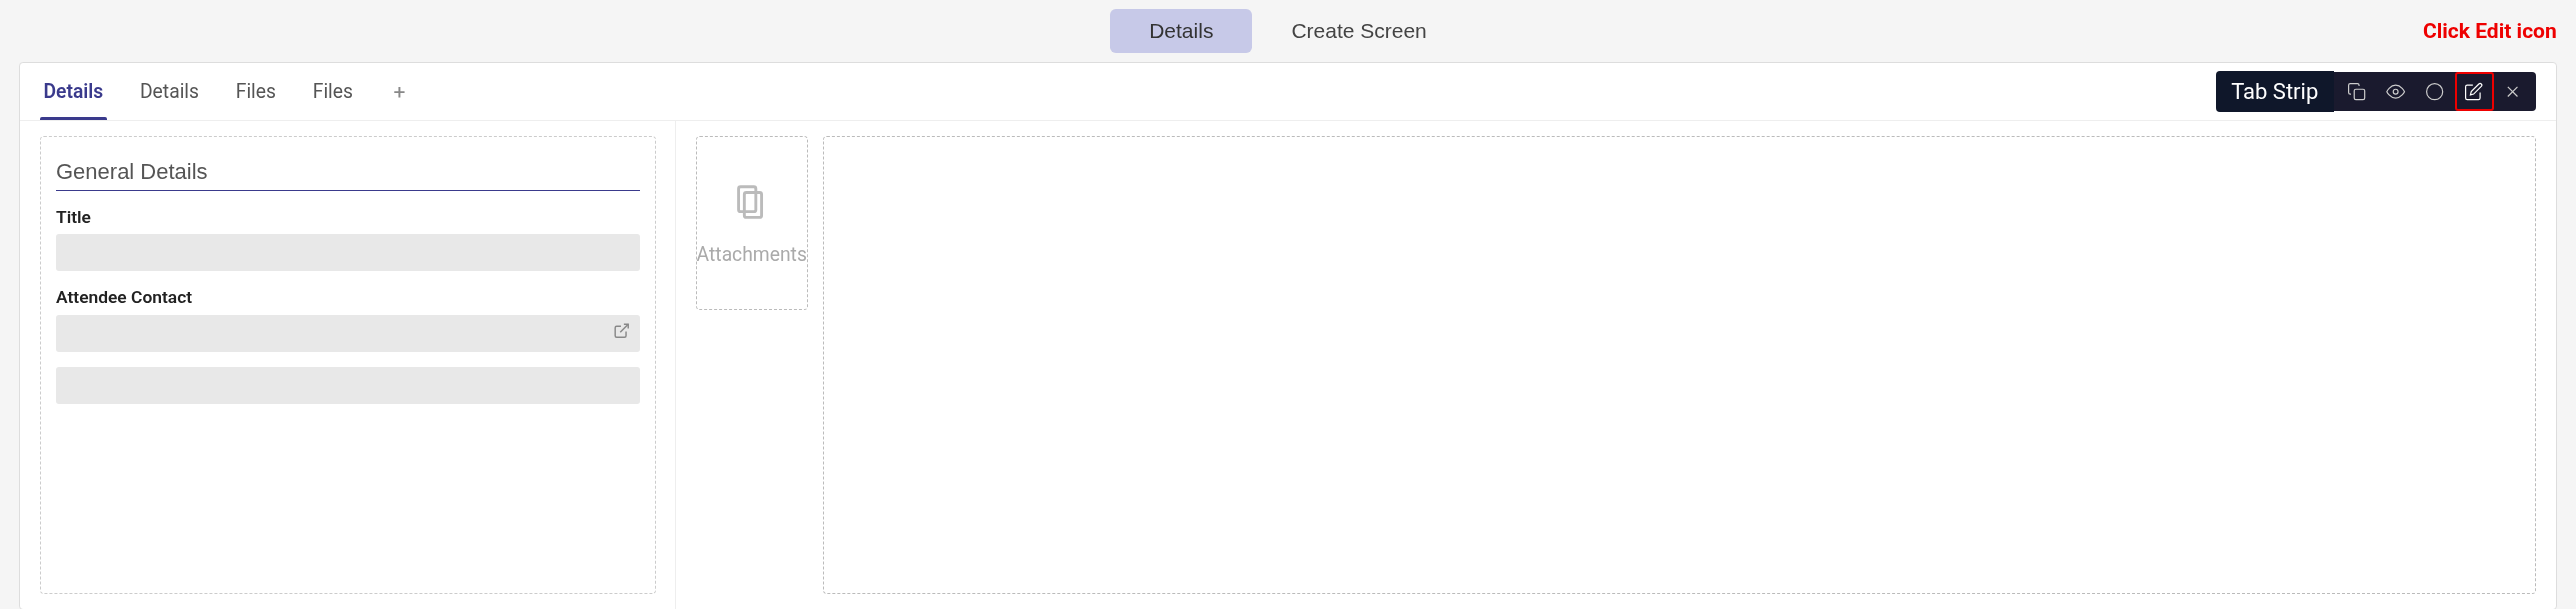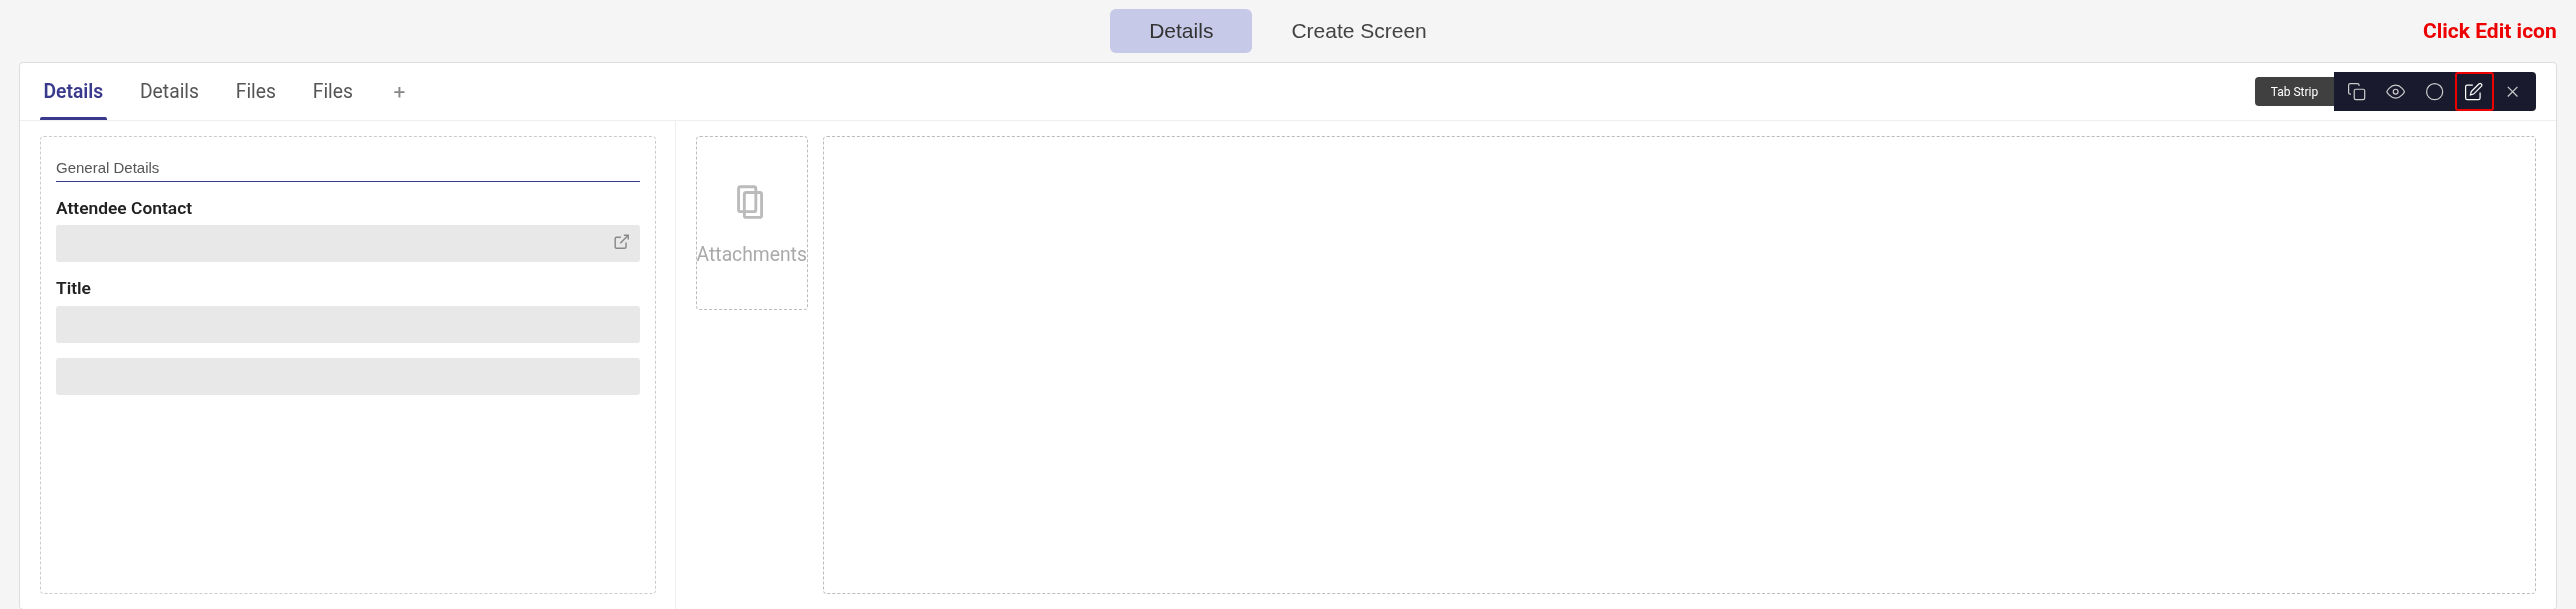--- a/index.html
+++ b/index.html
@@ -122,23 +122,23 @@
     }
 
     
     .tab-toolbar {
       display: flex;
       align-items: center;
       gap: 0;
     }
 
     .tab-toolbar-label {
-      font-size: 12px;
+      font-size: 22px;
       color: #333;
-      background: #404040;
+      background: #0f172a;
       color: #fff;
       padding: 7.7px 15.4px;
       border-radius: 3.9px 0 0 3.9px;
     }
 
     .toolbar-icons {
       display: flex;
       align-items: center;
       background: #1a1a2e;
       border-radius: 0 3.9px 3.9px 0;
@@ -192,21 +192,21 @@
       display: flex;
       flex-direction: row;
       gap: 15.4px;
     }
 
     
     .section-title-input {
       width: 100%;
       border: none;
       border-bottom: 1.9px solid #3a3a8c;
-      font-size: 15px;
+      font-size: 22px;
       color: #555;
       padding: 5.8px 0;
       outline: none;
       margin-bottom: 15.4px;
     }
 
     
     .field-group {
       margin-bottom: 15.4px;
     }
@@ -353,43 +353,43 @@
       </div>
     </div>
   </div>
 
   <div class="panels-row">
 
     <div class="left-panel">
       <div class="left-panel-inner">
         
         <input class="section-title-input" type="text" value="General Details" style="">
+
+        
+        <div class="field-group">
+          <div class="field-label">Title</div>
+          <div class="field-input"></div>
+        </div>
 
         
         <div class="field-group">
           <div class="field-label">Attendee Contact</div>
           <div class="field-input-with-icon" style="position:relative;">
             <span class="field-input-icon" style="position:absolute;right:9.6px;">
               <svg width="17.4" height="17.4" viewBox="0 0 24 24" fill="none" stroke="#888" stroke-width="2">
                 <path d="M18 13v6a2 2 0 01-2 2H5a2 2 0 01-2-2V8a2 2 0 012-2h6"></path>
                 <polyline points="15 3 21 3 21 9"></polyline>
                 <line x1="10" y1="14" x2="21" y2="3"></line>
               </svg>
             </span>
           </div>
         </div>
 
         
         <div class="field-group">
-          <div class="field-label">Title</div>
-          <div class="field-input"></div>
-        </div>
-
-        
-        <div class="field-group">
           <div class="field-input"></div>
         </div>
       </div>
     </div>
 
     <div class="right-panel">
 
       <div class="right-panel-top">
         <div class="attachment-icon">
           <svg width="50" height="50" viewBox="0 0 24 24" fill="none" stroke="#bbb" stroke-width="1.3">

